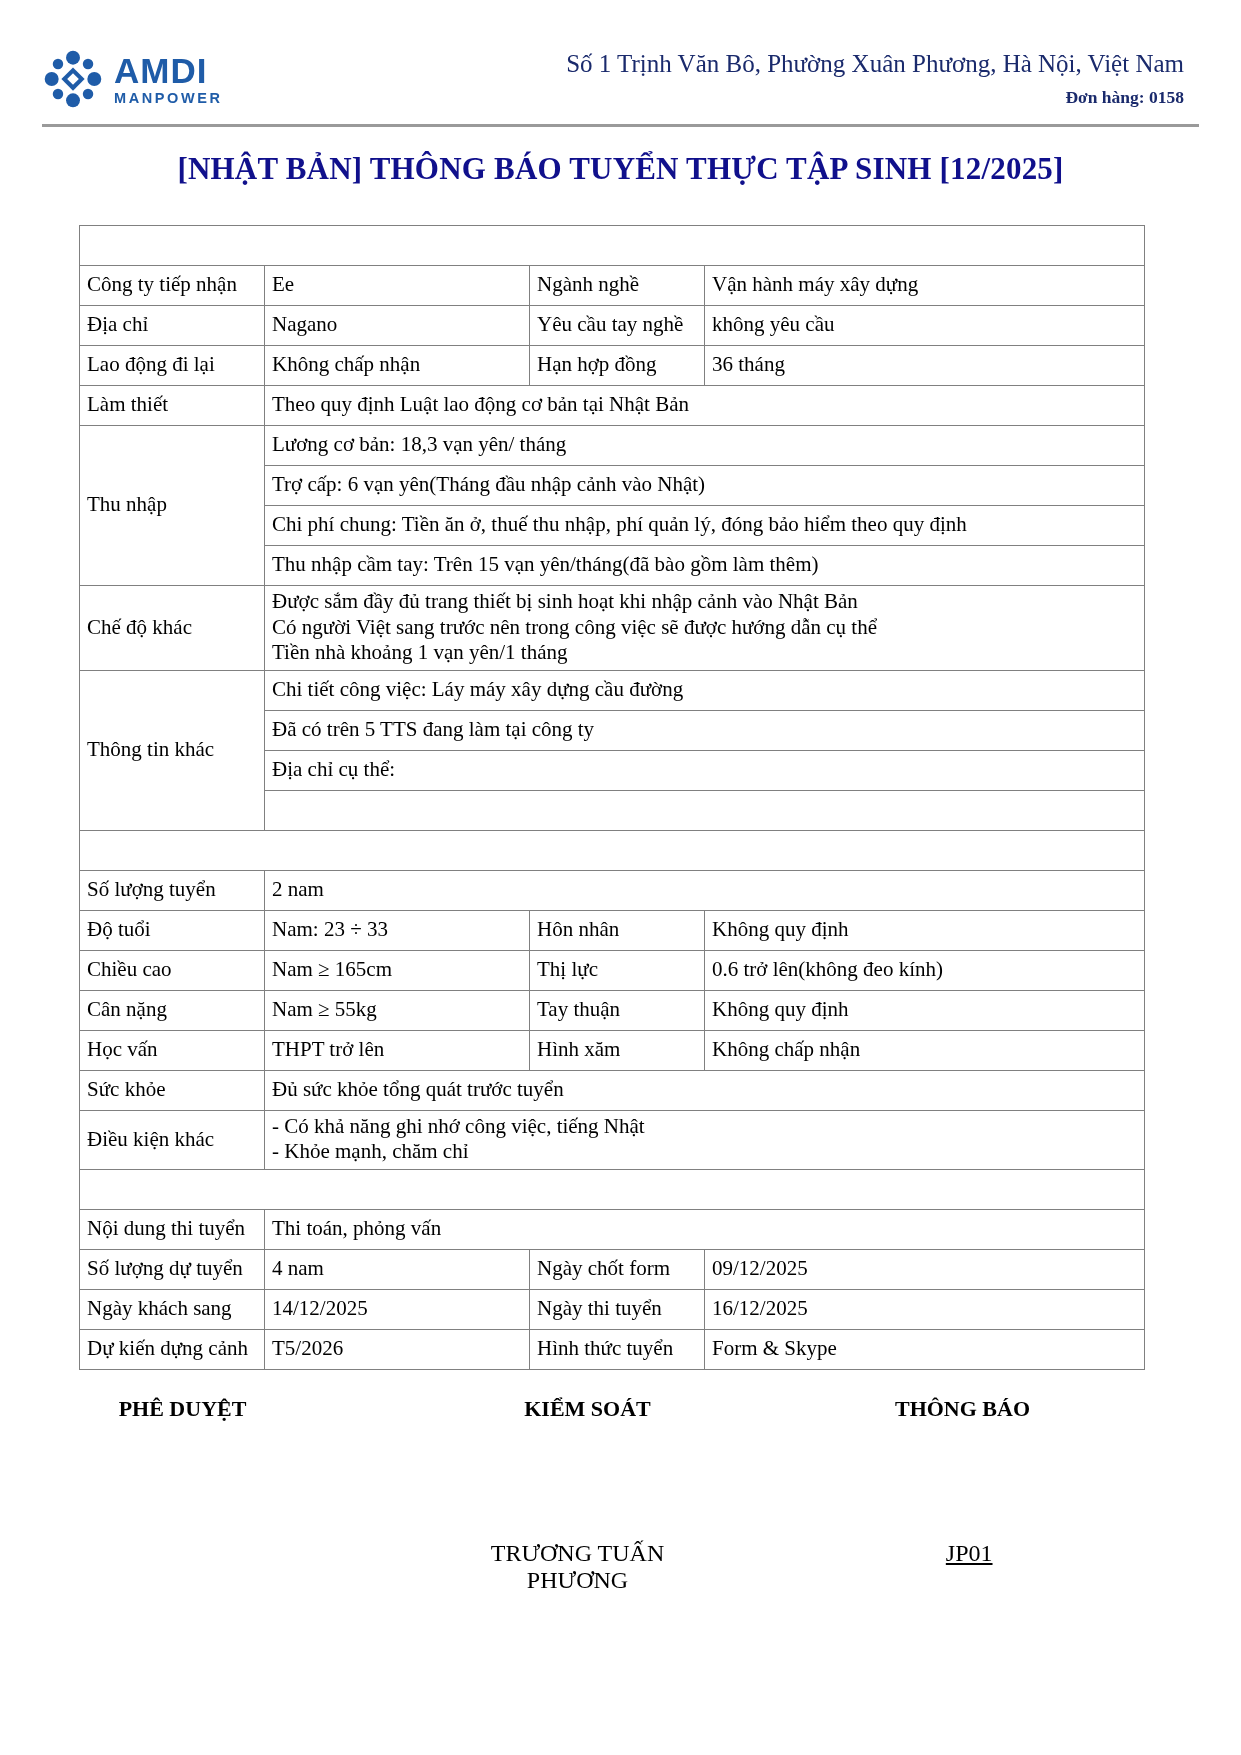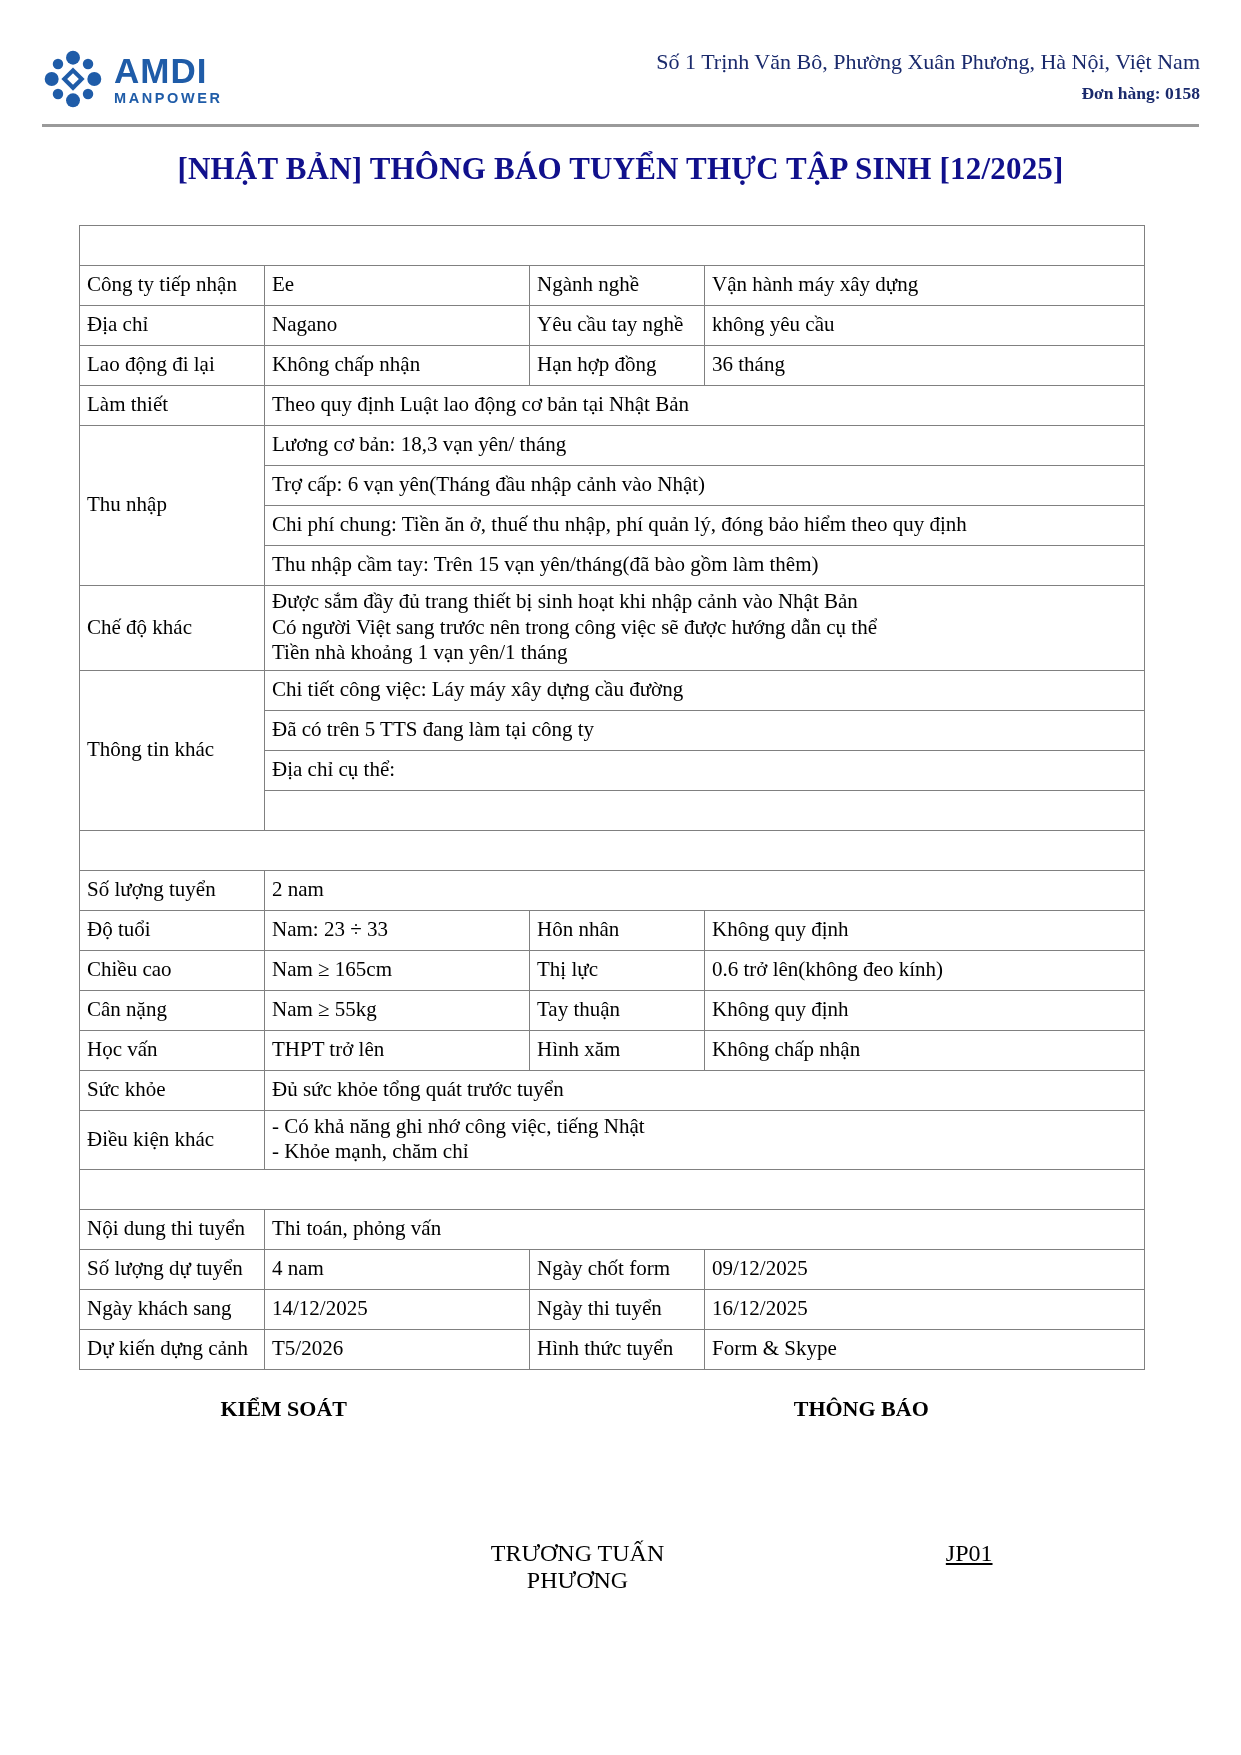--- a/index.html
+++ b/index.html
@@ -19,21 +19,21 @@
     box-sizing: border-box;
     padding: 0;
     overflow: hidden;
   }
 
   
   .doc-header {
     display: flex;
     align-items: flex-start;
     justify-content: space-between;
-    padding: 30px 41px 0 42px;
+    padding: 30px 57px 0 42px;
     box-sizing: border-box;
   }
   .logo-block {
     display: flex;
     align-items: center;
     gap: 10px;
     padding-top: 18px;
   }
   .logo-mark { width: 62px; height: 62px; flex: none; }
   .logo-text {
@@ -62,21 +62,21 @@
     color: #1a2a6c;
   }
   .company-name {
     font-size: 27px;
     font-weight: bold;
     line-height: 1.25;
     color: #1a2a6c;
     white-space: nowrap;
   }
   .company-address {
-    font-size: 22px;
+    font-size: 25px;
     line-height: 1.3;
     color: #1a2a6c;
     margin-top: 2px;
     white-space: nowrap;
   }
   .order-no {
     font-size: 17.5px;
     font-weight: bold;
     color: #1a2a6c;
     margin-top: 6px;
@@ -335,20 +335,21 @@
           <td>Dự kiến dựng cảnh</td>
           <td>T5/2026</td>
           <td>Hình thức tuyển</td>
           <td>Form &amp; Skype</td>
         </tr>
       </tbody>
     </table>
   </div>
 
   <div class="sign-row">
+    <div class="sign-col left">PHÊ DUYỆT</div>
     <div class="sign-col mid">KIỂM SOÁT</div>
     <div class="sign-col right">THÔNG BÁO</div>
   </div>
 
   <div class="names-row">
     <div class="names-col spacer"></div>
     <div class="names-col approver">TRƯƠNG TUẤN PHƯƠNG</div>
     <div class="names-col code">JP01</div>
   </div>
 

